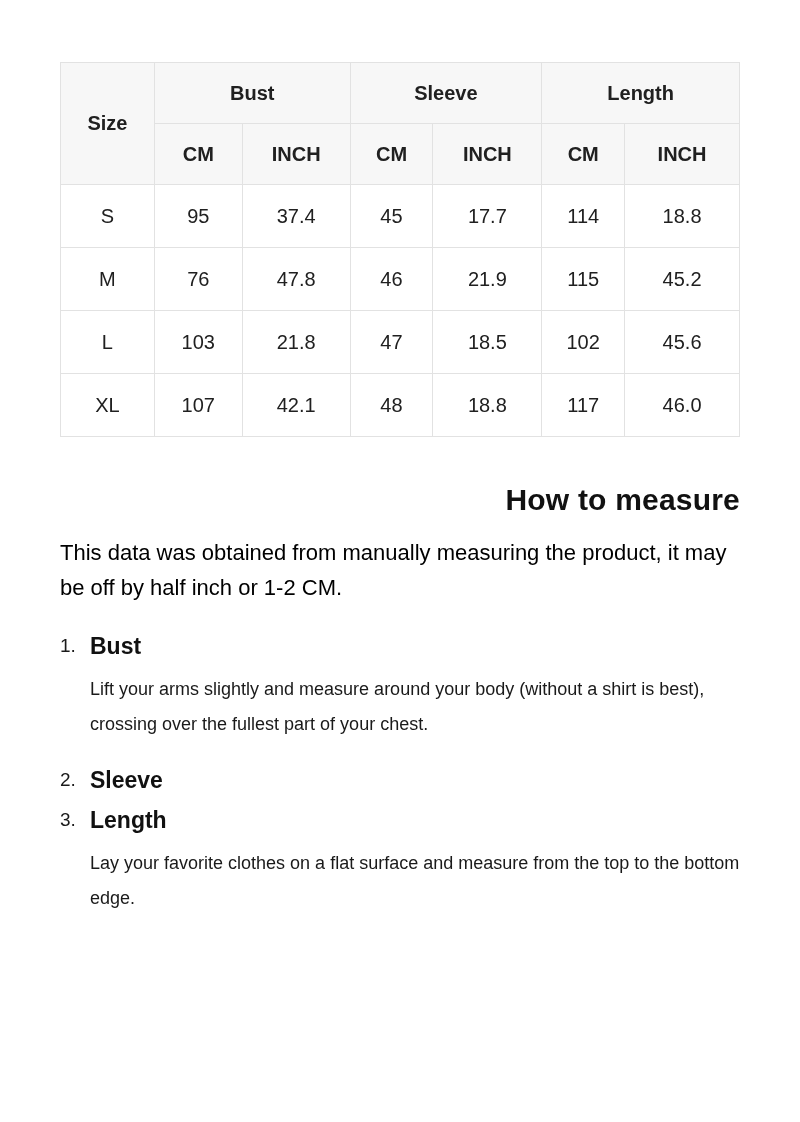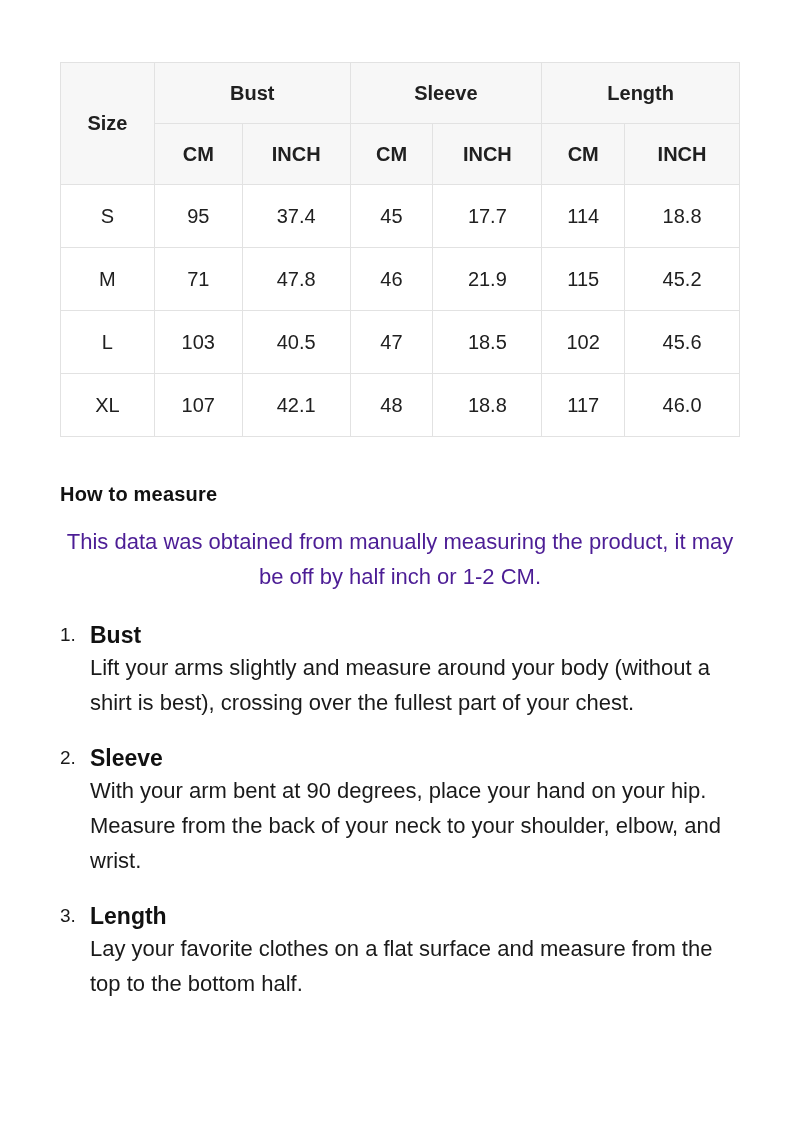--- a/index.html
+++ b/index.html
@@ -42,31 +42,31 @@
   col.c-cm1   { width: 88px; }
   col.c-inch1 { width: 108px; }
   col.c-cm2   { width: 83px; }
   col.c-inch2 { width: 109px; }
   col.c-cm3   { width: 83px; }
   col.c-inch3 { width: 115px; }
 
   
   .howto { margin-top: 46px; }
   .howto-heading {
-    font-size: 20px;
+    font-size: 30px;
     font-weight: bold;
     color: #111111;
     letter-spacing: 0.2px;
+    text-align: right;
   }
   .howto-intro {
     margin-top: 18px;
     font-size: 22px;
     line-height: 35px;
-    color: #4c1d95;
-    text-align: center;
+    color: #000000;
   }
   .howto-list {
     margin-top: 26px;
     list-style: none;
   }
   .howto-item {
     display: flex;
     align-items: flex-start;
     margin-bottom: 10px;
   }
@@ -77,22 +77,23 @@
     color: #1a1a1a;
   }
   .howto-item-body { flex: 1; }
   .howto-item-label {
     font-size: 23px;
     font-weight: bold;
     line-height: 30px;
     color: #111111;
   }
   .howto-item-text {
+    margin-top: 11px;
     margin-bottom: 13px;
-    font-size: 22px;
+    font-size: 18px;
     line-height: 35px;
     color: #1a1a1a;
   }
 </style>
 </head>
 <body>
 
 <div class="container">
 
   <table class="size-table">
@@ -126,31 +127,31 @@
         <td>S</td>
         <td>95</td>
         <td>37.4</td>
         <td>45</td>
         <td>17.7</td>
         <td>114</td>
         <td>18.8</td>
       </tr>
       <tr>
         <td>M</td>
-        <td>71</td>
+        <td>76</td>
         <td>47.8</td>
         <td>46</td>
         <td>21.9</td>
         <td>115</td>
         <td>45.2</td>
       </tr>
       <tr>
         <td>L</td>
         <td>103</td>
-        <td>40.5</td>
+        <td>21.8</td>
         <td>47</td>
         <td>18.5</td>
         <td>102</td>
         <td>45.6</td>
       </tr>
       <tr>
         <td>XL</td>
         <td>107</td>
         <td>42.1</td>
         <td>48</td>
@@ -170,26 +171,25 @@
         <span class="howto-item-number">1.</span>
         <div class="howto-item-body">
           <div class="howto-item-label">Bust</div>
           <p class="howto-item-text">Lift your arms slightly and measure around your body (without a shirt is best), crossing over the fullest part of your chest.</p>
         </div>
       </li>
       <li class="howto-item">
         <span class="howto-item-number">2.</span>
         <div class="howto-item-body">
           <div class="howto-item-label">Sleeve</div>
-          <p class="howto-item-text">With your arm bent at 90 degrees, place your hand on your hip. Measure from the back of your neck to your shoulder, elbow, and wrist.</p>
         </div>
       </li>
       <li class="howto-item">
         <span class="howto-item-number">3.</span>
         <div class="howto-item-body">
           <div class="howto-item-label">Length</div>
-          <p class="howto-item-text">Lay your favorite clothes on a flat surface and measure from the top to the bottom half.</p>
+          <p class="howto-item-text">Lay your favorite clothes on a flat surface and measure from the top to the bottom edge.</p>
         </div>
       </li>
     </ol>
   </div>
 
 </div>
 
 </body></html>

